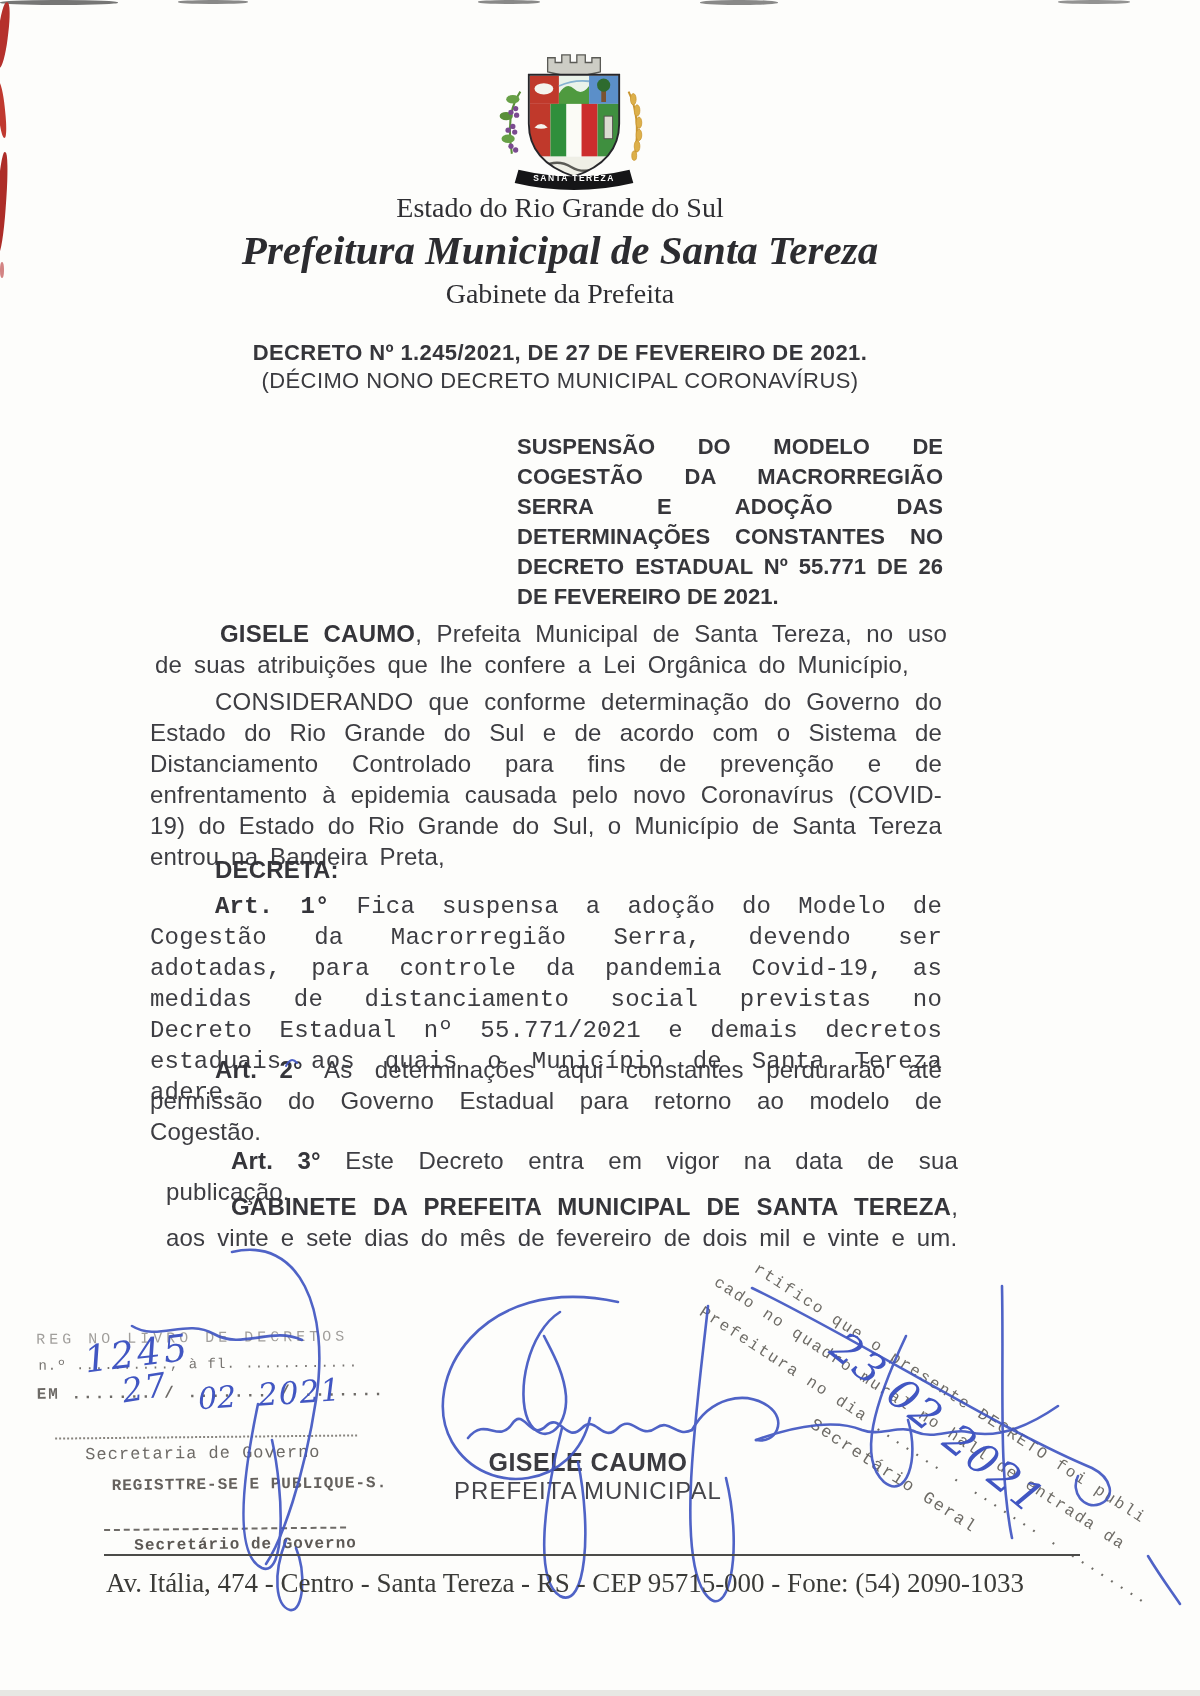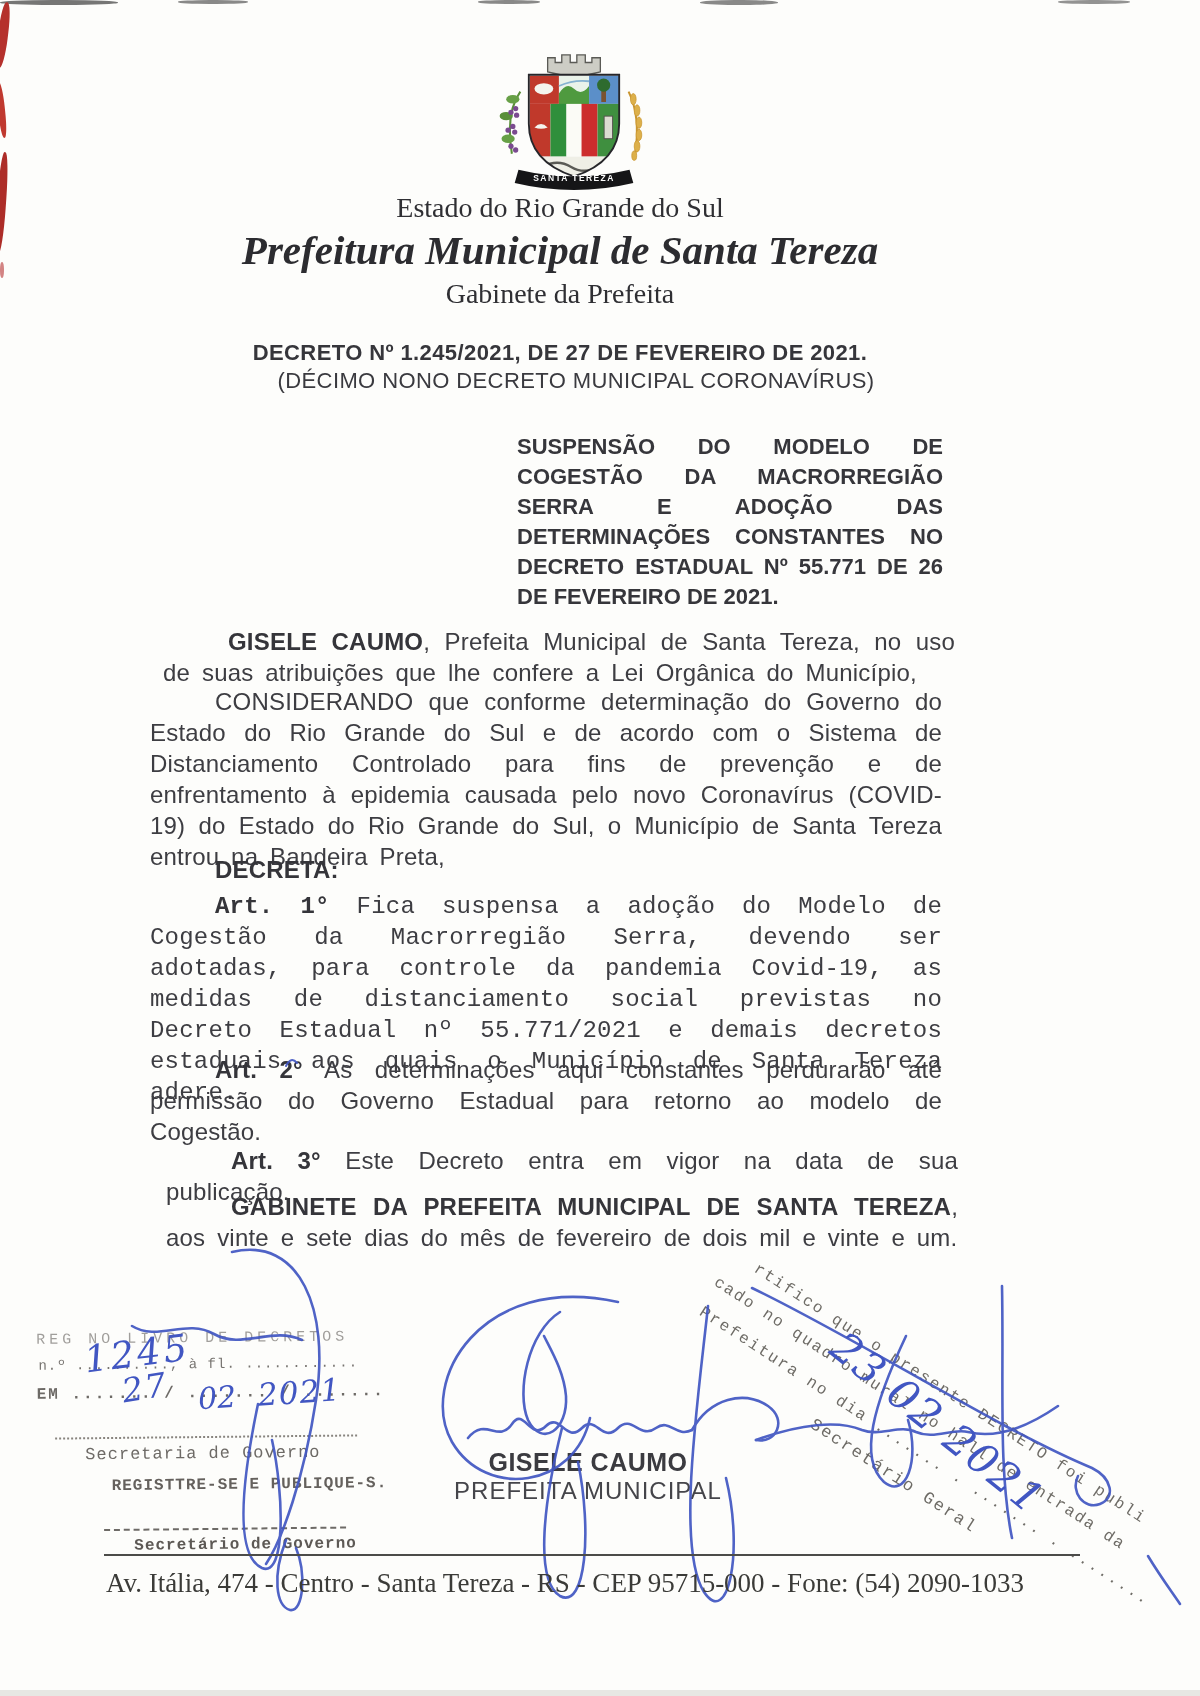--- a/index.html
+++ b/index.html
@@ -10,21 +10,21 @@
   .sans{font-family:"Liberation Sans",sans-serif;}
   .tw{font-family:"Liberation Mono",monospace;}
   .center{text-align:center;}
   .just{text-align:justify;}
   
   .hdr-state{left:0;top:192px;width:1120px;font-size:28px;color:#2f2f33;}
   .hdr-muni{left:0;top:226px;width:1120px;font-size:41px;font-style:italic;font-weight:bold;color:#2c2c30;}
   .hdr-office{left:0;top:278px;width:1120px;font-size:28px;color:#2f2f33;}
   
   .dec-title{left:0;top:340px;width:1120px;font-size:22px;font-weight:bold;letter-spacing:.4px;color:#36363b;}
-  .dec-sub{left:16px;top:368px;width:1120px;font-size:22px;letter-spacing:.4px;color:#3a3a3f;}
+  .dec-sub{left:0;top:368px;width:1120px;font-size:22px;letter-spacing:.4px;color:#3a3a3f;}
   
   .ementa{left:517px;top:432px;width:426px;font-size:22px;font-weight:bold;line-height:30px;color:#36363b;}
   
   .bodyp{left:150px;width:792px;font-size:24px;line-height:31px;word-spacing:5px;letter-spacing:.2px;color:#3d3d42;}
   .ind{text-indent:65px;}
   .b{font-weight:bold;color:#35353a;}
   
   .sig-name{left:408px;top:1448px;width:360px;text-align:center;font-size:25px;font-weight:bold;letter-spacing:.5px;color:#3b3b40;}
   .sig-role{left:408px;top:1477px;width:360px;text-align:center;font-size:24px;letter-spacing:1px;color:#45454a;}
   
@@ -138,21 +138,21 @@
 
   <div class="abs serif center hdr-muni">Prefeitura Municipal de Santa Tereza</div>
   <div class="abs serif center hdr-state">Estado do Rio Grande do Sul</div>
   <div class="abs serif center hdr-office">Gabinete da Prefeita</div>
 
   <div class="abs sans center dec-title">DECRETO Nº 1.245/2021, DE 27 DE FEVEREIRO DE 2021.</div>
   <div class="abs sans center dec-sub">(DÉCIMO NONO DECRETO MUNICIPAL CORONAVÍRUS)</div>
 
   <div class="abs sans just ementa">SUSPENSÃO DO MODELO DE COGESTÃO DA MACRORREGIÃO SERRA E ADOÇÃO DAS DETERMINAÇÕES CONSTANTES NO DECRETO ESTADUAL Nº 55.771 DE 26 DE FEVEREIRO DE 2021.</div>
 
-  <p class="abs bodyp just ind" style="top:613px;margin:13px;">
+  <p class="abs bodyp just ind" style="top:613px;margin:5px;">
     <span class="b">GISELE CAUMO</span><span>, Prefeita Municipal de Santa Tereza, no uso de suas atribuições que lhe confere a Lei Orgânica do Município,</span>
   </p>
   <p class="abs bodyp just ind" style="top:686px;margin:0;">CONSIDERANDO que conforme determinação do Governo do Estado do Rio Grande do Sul e de acordo com o Sistema de Distanciamento Controlado para fins de prevenção e de enfrentamento à epidemia causada pelo novo Coronavírus (COVID-19) do Estado do Rio Grande do Sul, o Município de Santa Tereza entrou na Bandeira Preta,</p>
   <div class="abs bodyp b" style="left:215px;top:854px;width:400px;">DECRETA:</div>
   <p class="abs bodyp just ind" style="top:891px;margin:0;font-family:Liberation Mono, monospace;">
     <span class="b">Art. 1°</span><span> Fica suspensa a adoção do Modelo de Cogestão da Macrorregião Serra, devendo ser adotadas, para controle da pandemia Covid-19, as medidas de distanciamento social previstas no Decreto Estadual nº 55.771/2021 e demais decretos estaduais aos quais o Município de Santa Tereza adere.</span>
   </p>
   <p class="abs bodyp just ind" style="top:1054px;margin:0;">
     <span class="b">Art. 2°</span><span> As determinações aqui constantes perdurarão até permissão do Governo Estadual para retorno ao modelo de Cogestão.</span>
   </p>

